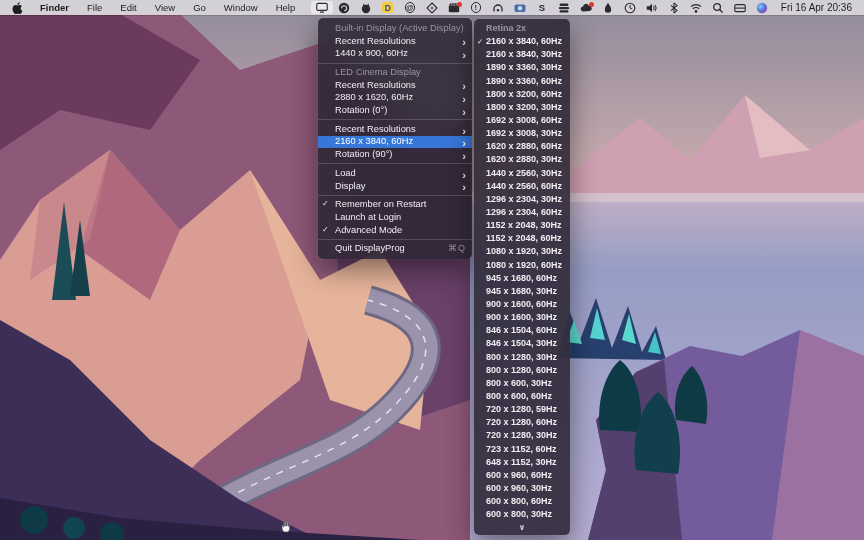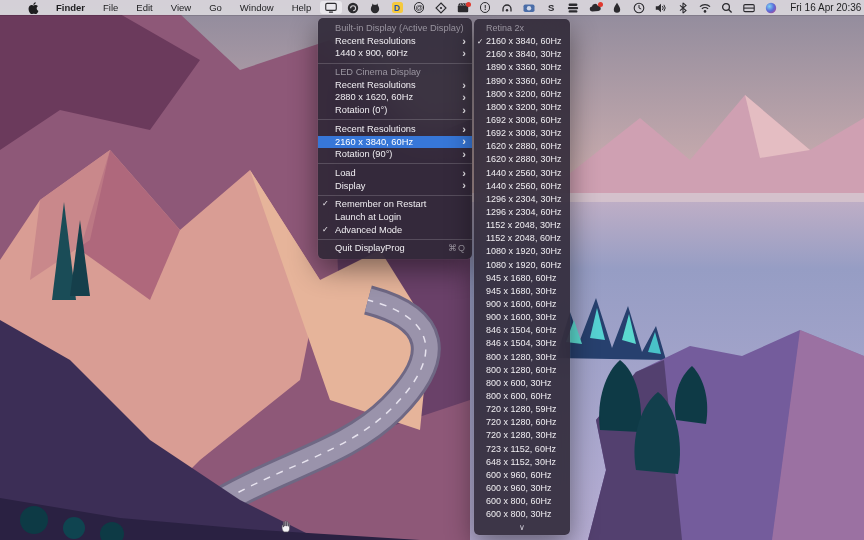--- a/index.html
+++ b/index.html
@@ -10,21 +10,21 @@
   #wallpaper { position:absolute; inset:0; z-index:0; }
 
   
   #menubar {
     position:absolute; left:0; top:0; width:864px; height:15px; z-index:10;
     background:rgba(214,211,218,0.96);
     display:flex; align-items:center; justify-content:space-between;
     box-shadow:0 0.5px 0 rgba(0,0,0,0.25);
     font-size:9.5px; color:#1d1d1f;
   }
-  #menubar-left { display:flex; align-items:center; height:100%; padding-left:26px; }
+  #menubar-left { display:flex; align-items:center; height:100%; padding-left:10px; }
   #apple-logo { width:11px; height:12px; margin:0 8px 0 2px; display:inline-block; }
   .mb-item { padding:0 9px; height:100%; display:flex; align-items:center; white-space:nowrap; }
   .mb-item.bold { font-weight:bold; }
   #menubar-right { display:flex; align-items:center; height:100%; padding-right:8px; }
   .sicon { width:22px; height:15px; display:flex; align-items:center; justify-content:center;
            color:#2b2a2e; font-size:9.5px; font-weight:bold; position:relative; }
   .sicon svg { width:12px; height:12px; }
   .sicon.active { background:#e9e7ec; border-radius:3px; height:13px; margin-top:0px; }
   .sicon.badge::after { content:""; position:absolute; right:3px; top:1.5px; width:5px; height:5px;
                         border-radius:50%; background:#e0392f; }
@@ -38,35 +38,35 @@
   
   .panel {
     position:absolute; z-index:5; border-radius:5px;
     background:rgba(44,38,52,0.88);
     -webkit-backdrop-filter:blur(18px); backdrop-filter:blur(18px);
     box-shadow:0 10px 28px rgba(0,0,0,0.45), 0 0 0 0.5px rgba(255,255,255,0.12);
     color:#f0eef2;
   }
   #menu-panel { left:318px; top:18px; width:154px; padding:4px 0; }
   .menu-item, .menu-header {
-    height:12.7px; display:flex; align-items:center;
+    height:12.7px; display:flex; align-items:flex-end;
     padding:0 6px 0 4px; font-size:9.3px; line-height:12.7px; white-space:nowrap;
   }
   .menu-header { color:#9a95a0; }
   .menu-header .check { visibility:hidden; }
   .check { width:13px; font-size:8px; text-align:left; flex:none; }
   .mlabel { flex:1; overflow:hidden; }
   .arrow { font-size:11px; font-weight:bold; color:#e9e7ec; line-height:10px; margin-top:-1px; }
   .shortcut { color:#98939e; font-size:9px; letter-spacing:1px; }
   .menu-item.highlighted { background:var(--accent,#3777d8); color:#ffffff; }
   .menu-item.highlighted .arrow { color:#ffffff; }
   .menu-sep { height:1px; background:rgba(255,255,255,0.17); margin:2.5px 0; }
 
   
-  #submenu-panel { left:474px; top:19px; width:96px; padding:3px 0 2px; }
+  #submenu-panel { left:474px; top:19px; width:96px; padding:3px 0 2px;font-weight:bold; }
   .sub-item, .sub-header {
     height:13.15px; display:flex; align-items:center;
     padding:0 4px 0 3px; font-size:9px; line-height:13px; white-space:nowrap;
   }
   .sub-header { color:#9a95a0; }
   .sub-header .scheck { visibility:hidden; }
   .scheck { width:9px; font-size:7.5px; flex:none; }
   .more-row { height:12px; display:flex; align-items:center; justify-content:center;
               color:#cfccd6; font-size:8px; }
 

